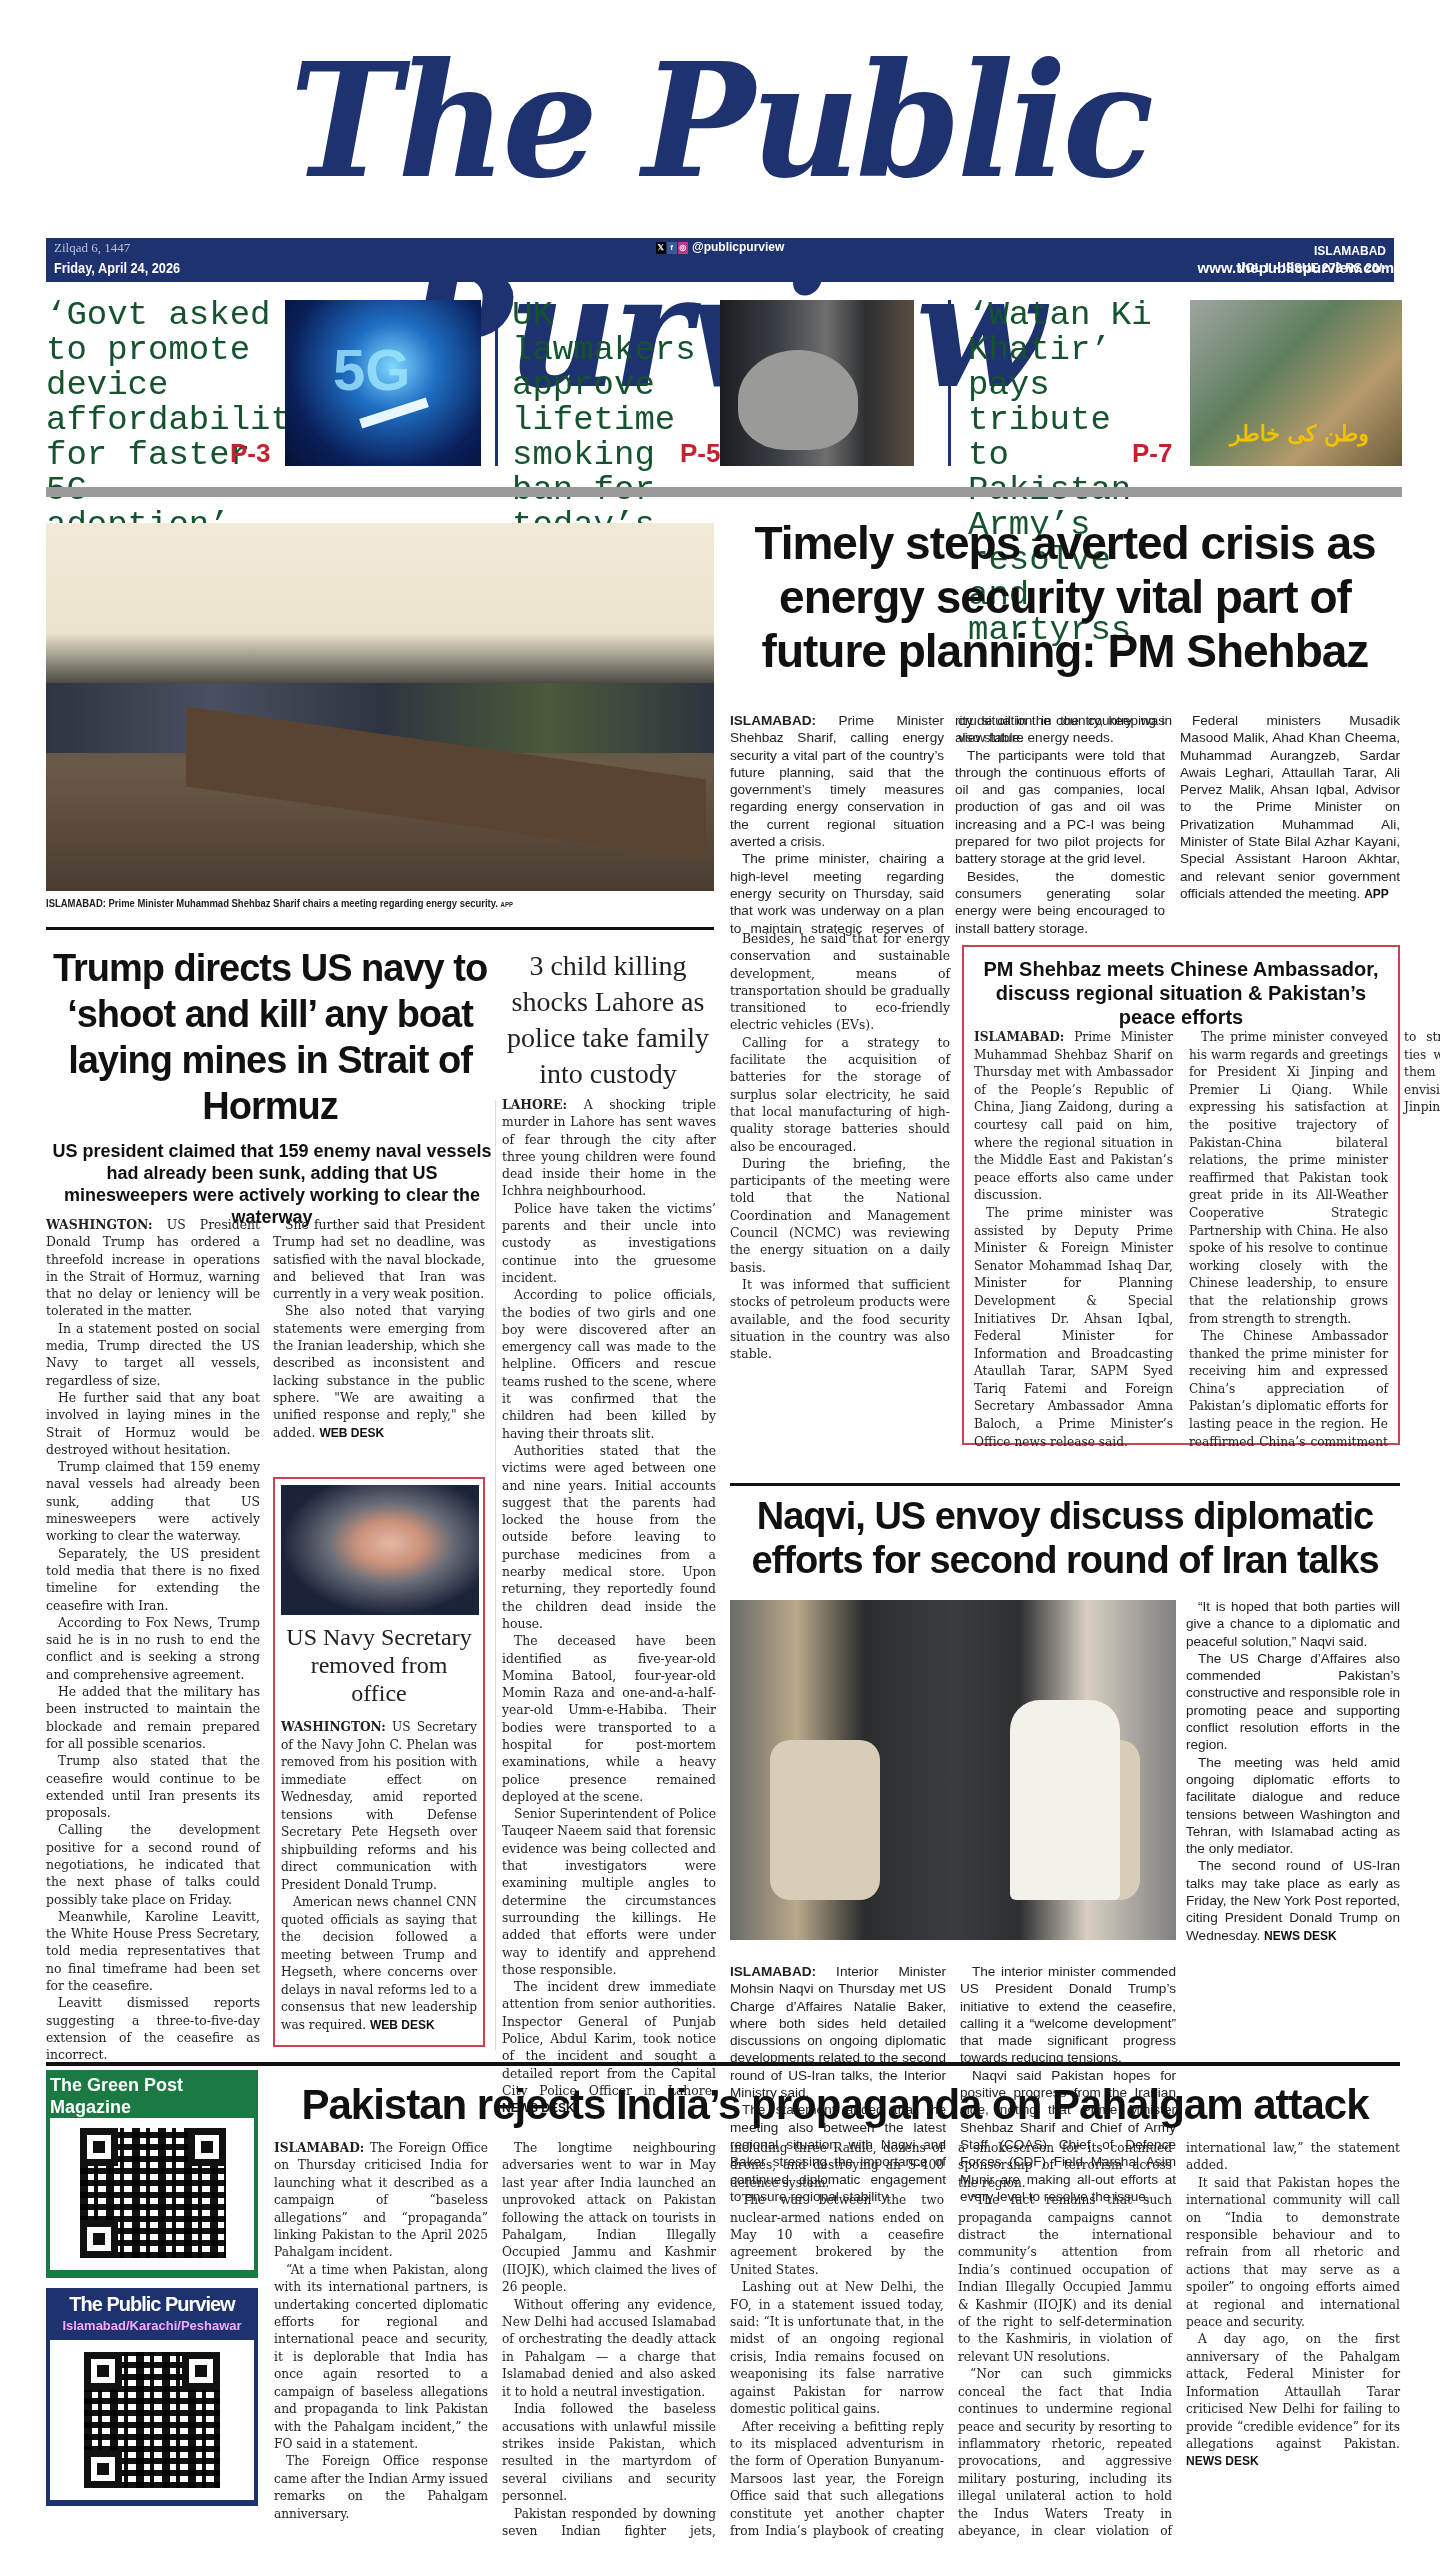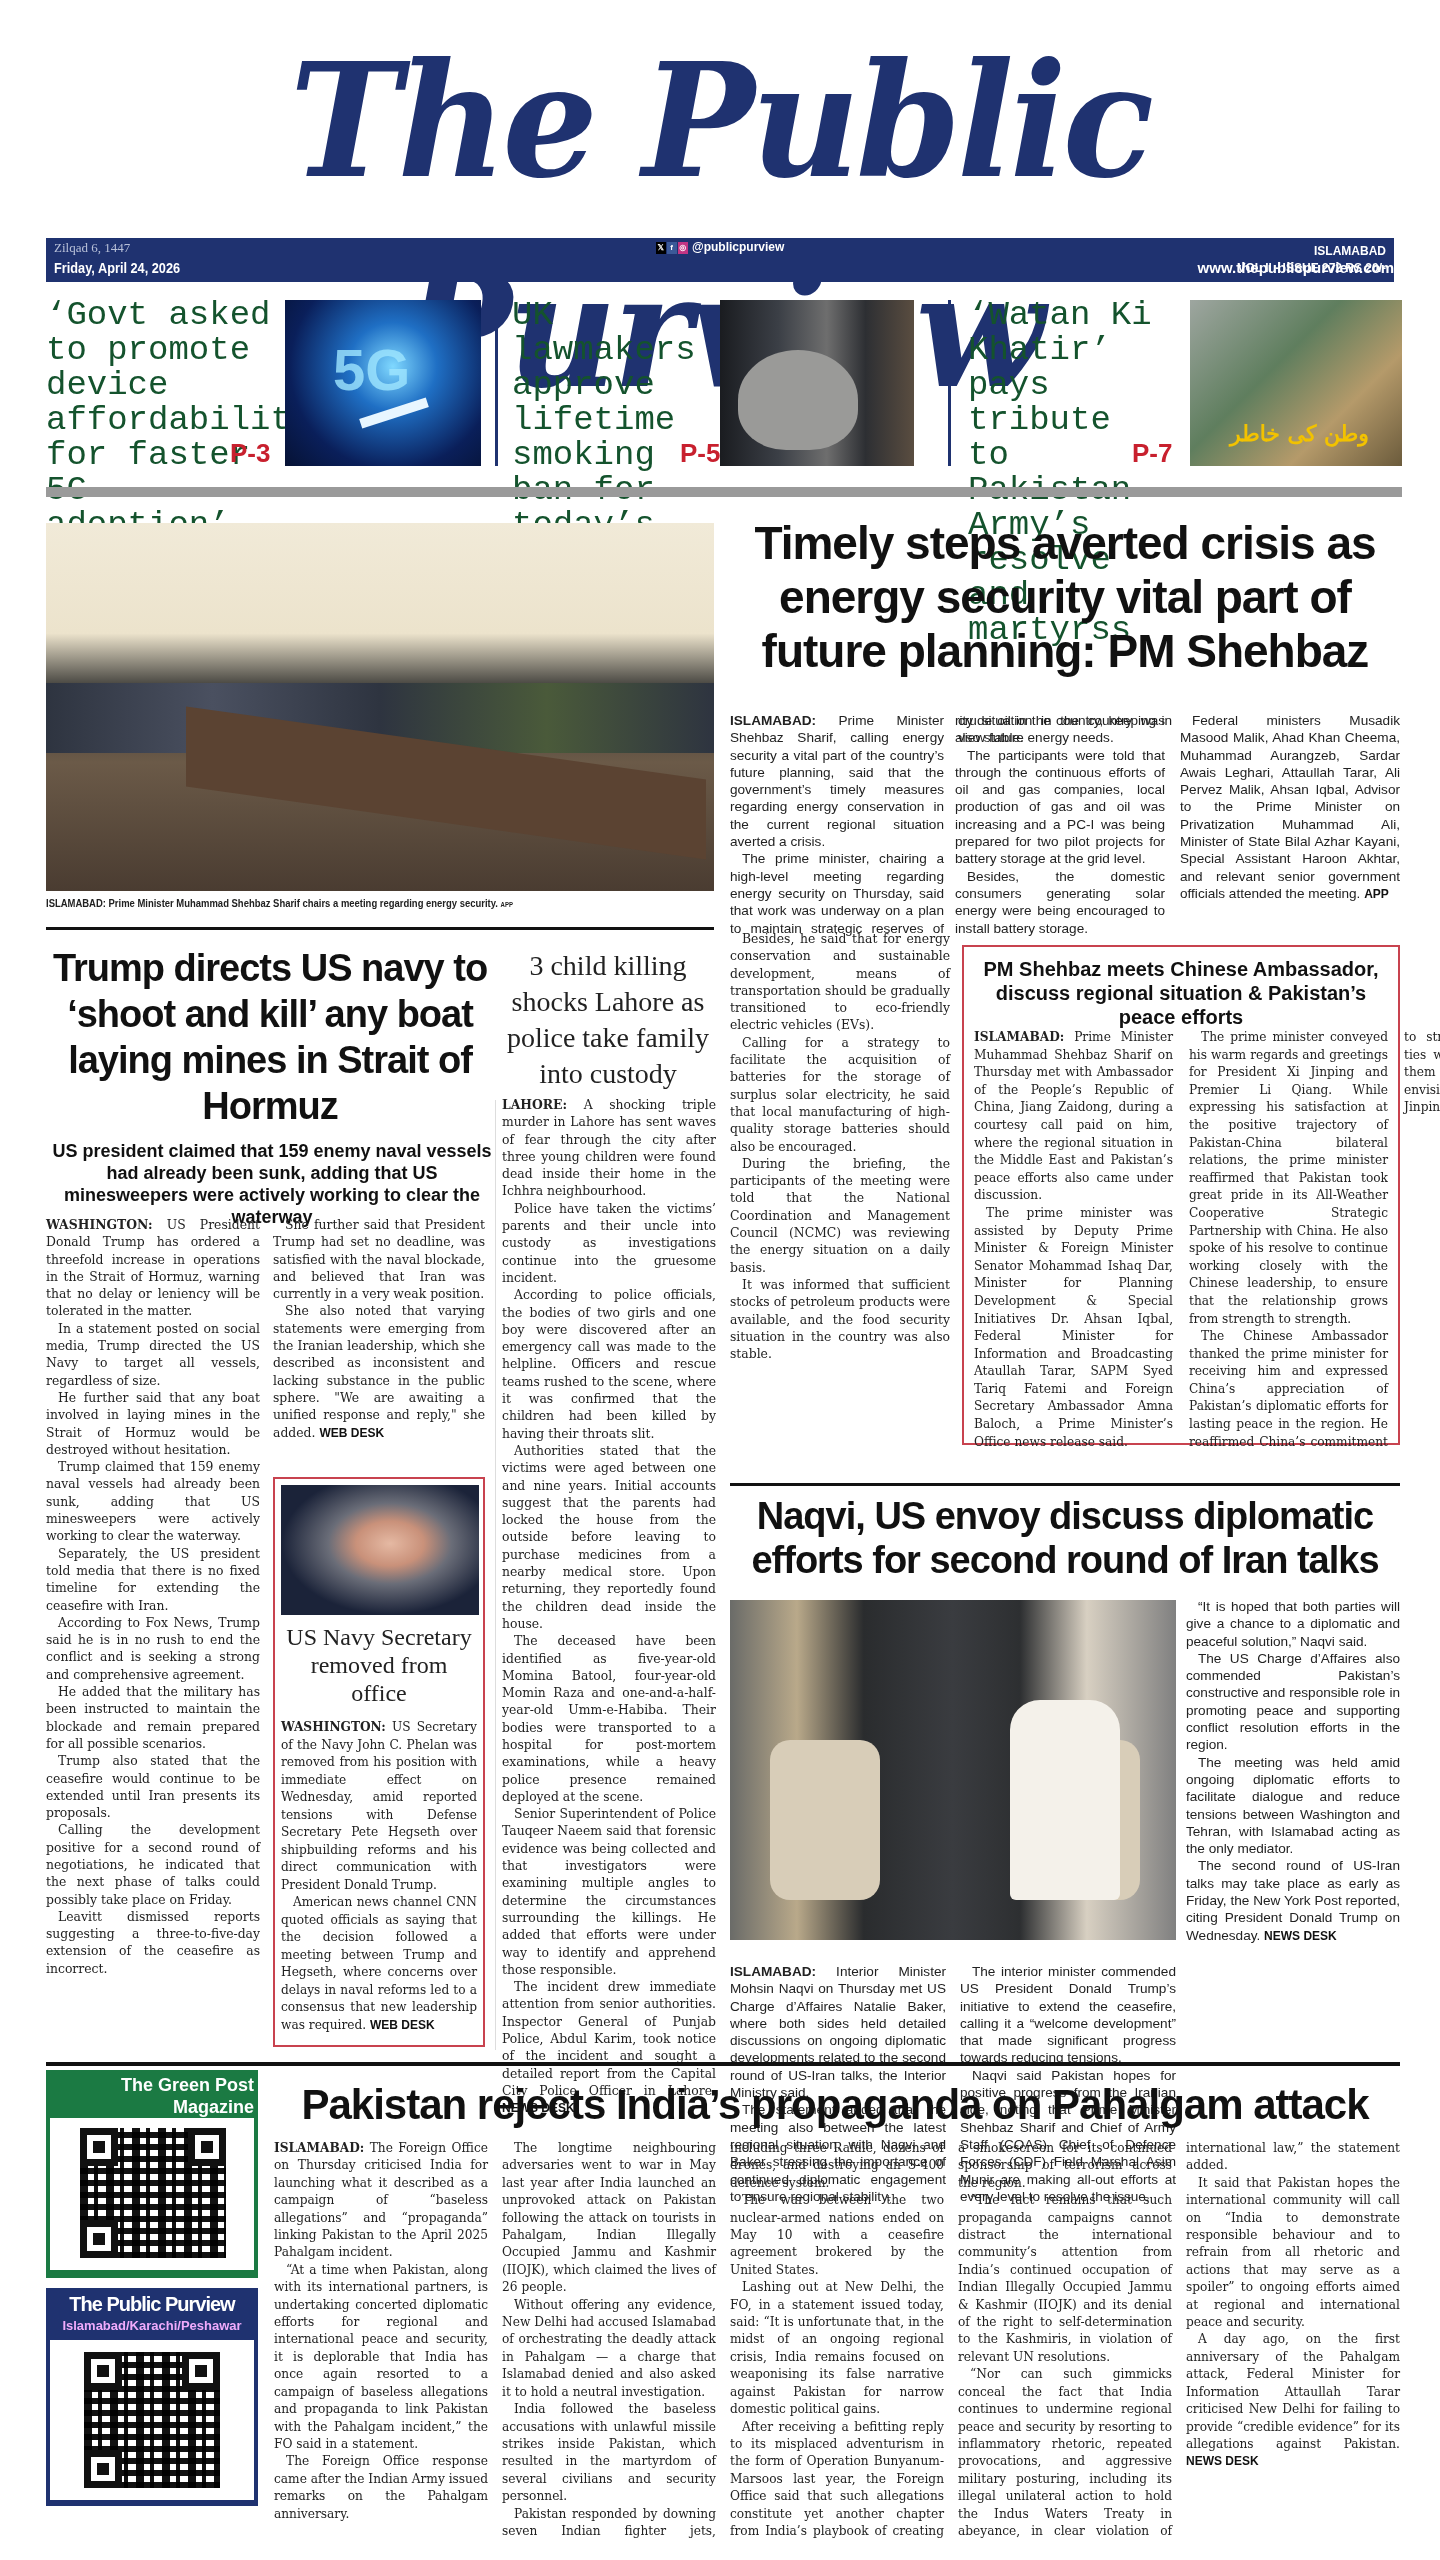--- a/index.html
+++ b/index.html
@@ -126,20 +126,21 @@
 <div class="abs body" style="left:46px;top:1216px;width:214px;height:836px">
   <p class="first"><span class="dl">WASHINGTON:</span> <span>US President Donald Trump has ordered a threefold increase in operations in the Strait of Hormuz, warning that no delay or leniency will be tolerated in the matter.</span></p>
   <p>In a statement posted on social media, Trump directed the US Navy to target all vessels, regardless of size.</p>
   <p>He further said that any boat involved in laying mines in the Strait of Hormuz would be destroyed without hesitation.</p>
   <p>Trump claimed that 159 enemy naval vessels had already been sunk, adding that US minesweepers were actively working to clear the waterway.</p>
   <p>Separately, the US president told media that there is no fixed timeline for extending the ceasefire with Iran.</p>
   <p>According to Fox News, Trump said he is in no rush to end the conflict and is seeking a strong and comprehensive agreement.</p>
   <p>He added that the military has been instructed to maintain the blockade and remain prepared for all possible scenarios.</p>
   <p>Trump also stated that the ceasefire would continue to be extended until Iran presents its proposals.</p>
   <p>Calling the development positive for a second round of negotiations, he indicated that the next phase of talks could possibly take place on Friday.</p>
+  <p>Meanwhile, Karoline Leavitt, the White House Press Secretary, told media representatives that no final timeframe had been set for the ceasefire.</p>
   <p>Leavitt dismissed reports suggesting a three-to-five-day extension of the ceasefire as incorrect.</p>
 </div>
 <div class="abs body" style="left:273px;top:1216px;width:212px;height:260px">
   <p>She further said that President Trump had set no deadline, was satisfied with the naval blockade, and believed that Iran was currently in a very weak position.</p>
   <p><span>She also noted that varying statements were emerging from the Iranian leadership, which she described as inconsistent and lacking substance in the public sphere. "We are awaiting a unified response and reply," she added.</span> <span class="src">WEB DESK</span></p>
 </div>
 
 <div class="abs redbox" style="left:273px;top:1477px;width:212px;height:570px;padding:6px">
   <div class="img" style="width:198px;height:130px;background:radial-gradient(ellipse at 55% 45%,#e5b9a3 0,#c9917a 22%,#6a6d78 40%,#1b2339 70%)"></div>
   <div class="hl-serif" style="margin-top:8px;font-size:24px;line-height:28px">US Navy Secretary removed from office</div>
@@ -181,21 +182,21 @@
 <div class="abs body cond" style="left:1186px;top:1598px;width:214px;height:460px">
   <p>“It is hoped that both parties will give a chance to a diplomatic and peaceful solution,” Naqvi said.</p>
   <p>The US Charge d’Affaires also commended Pakistan’s constructive and responsible role in promoting peace and supporting conflict resolution efforts in the region.</p>
   <p>The meeting was held amid ongoing diplomatic efforts to facilitate dialogue and reduce tensions between Washington and Tehran, with Islamabad acting as the only mediator.</p>
   <p><span>The second round of US-Iran talks may take place as early as Friday, the New York Post reported, citing President Donald Trump on Wednesday.</span> <span class="src">NEWS DESK</span></p>
 </div>
 
 <div class="abs rule" style="left:46px;top:2062px;width:1354px;height:4px"></div>
 
 <div class="abs" style="left:46px;top:2070px;width:212px;height:208px;background:#1b7a43;border:4px solid #1b7a43">
-  <div style="text-align:right;color:#fff;font-family:'Liberation Sans',sans-serif;font-weight:bold;font-size:18px;line-height:22px;height:44px">The Green Post Magazine</div>
+  <div style="text-align:left;color:#fff;font-family:'Liberation Sans',sans-serif;font-weight:bold;font-size:18px;line-height:22px;height:44px">The Green Post Magazine</div>
   <div style="position:relative;background:#fff;height:152px">
     <div class="qr" style="position:absolute;left:30px;top:10px;width:146px;height:130px"></div>
     <div class="finder" style="left:30px;top:10px"></div>
     <div class="finder" style="left:138px;top:10px"></div>
     <div class="finder" style="left:30px;top:102px"></div>
   </div>
 </div>
 <div class="abs" style="left:46px;top:2288px;width:212px;height:218px;background:#1f3270;border:4px solid #1f3270">
   <div style="text-align:center;color:#fff;font-family:'Liberation Sans',sans-serif;font-weight:bold;font-size:20px;line-height:24px;letter-spacing:-1px">The Public Purview</div>
   <div style="text-align:center;color:#f0abfc;font-family:'Liberation Sans',sans-serif;font-weight:bold;font-size:13px;line-height:20px">Islamabad/Karachi/Peshawar</div>

